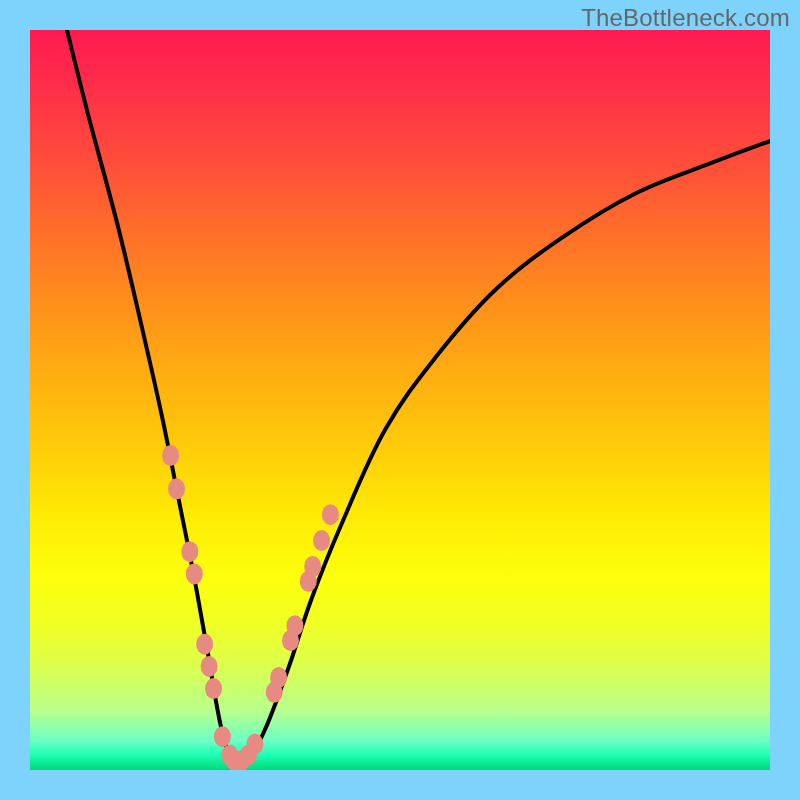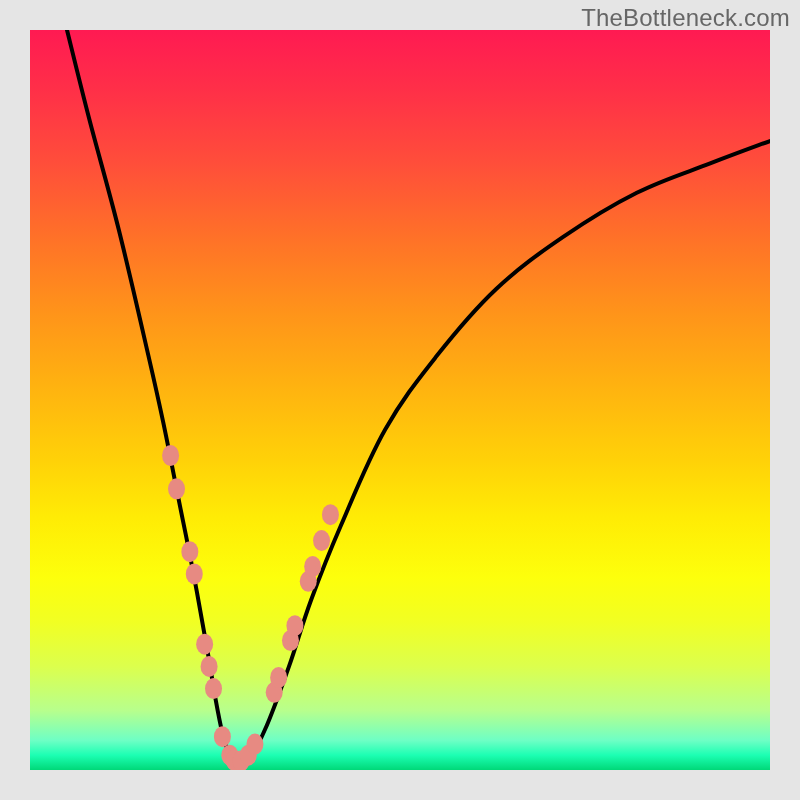--- a/index.html
+++ b/index.html
@@ -10,21 +10,21 @@
     overflow: hidden;
     background: #000;
     font-family: Arial, Helvetica, sans-serif;
   }
   .frame {
     position: absolute;
     top: 0;
     left: 0;
     width: 800px;
     height: 800px;
-    background: #e5e5e5;
+    background: #7dd3fc;
   }
   .plot {
     position: absolute;
     top: 30px;
     left: 30px;
     width: 740px;
     height: 740px;
     background: linear-gradient(to bottom,
       #ff1a52 0%,
       #ff2f48 8%,

